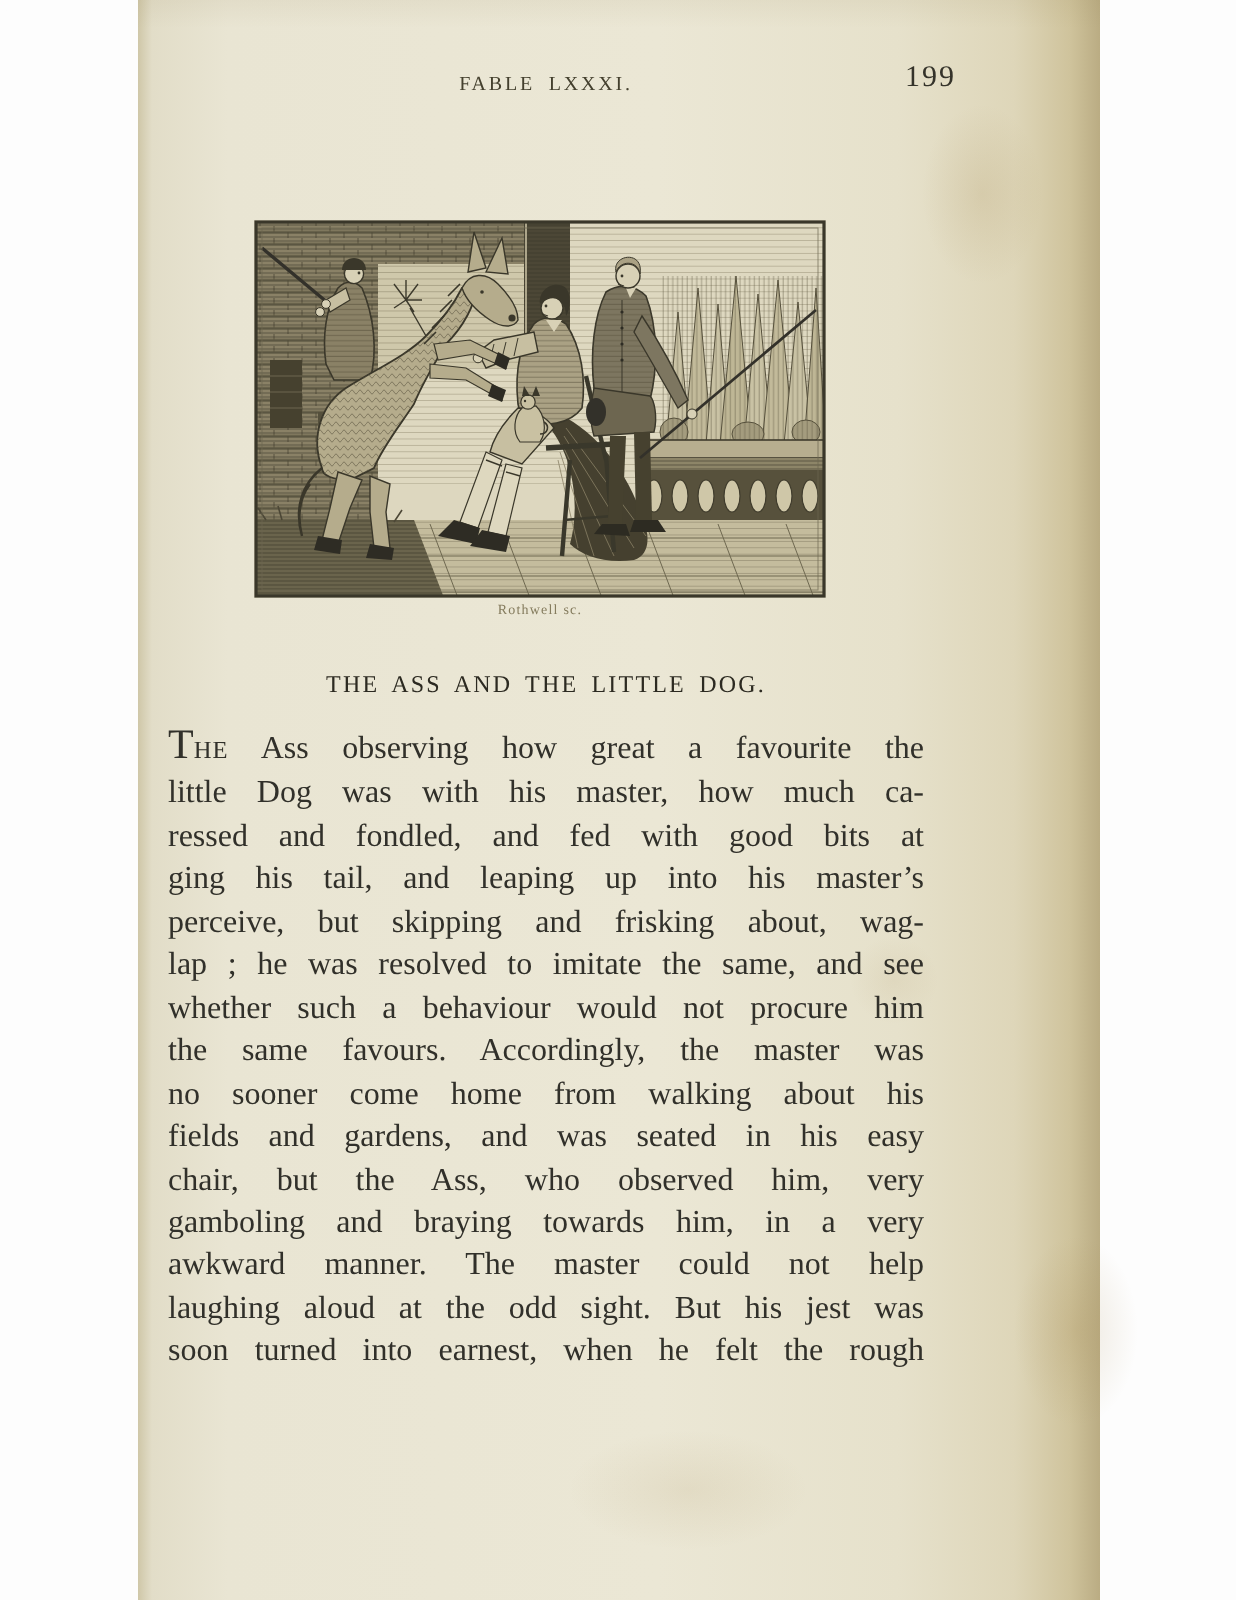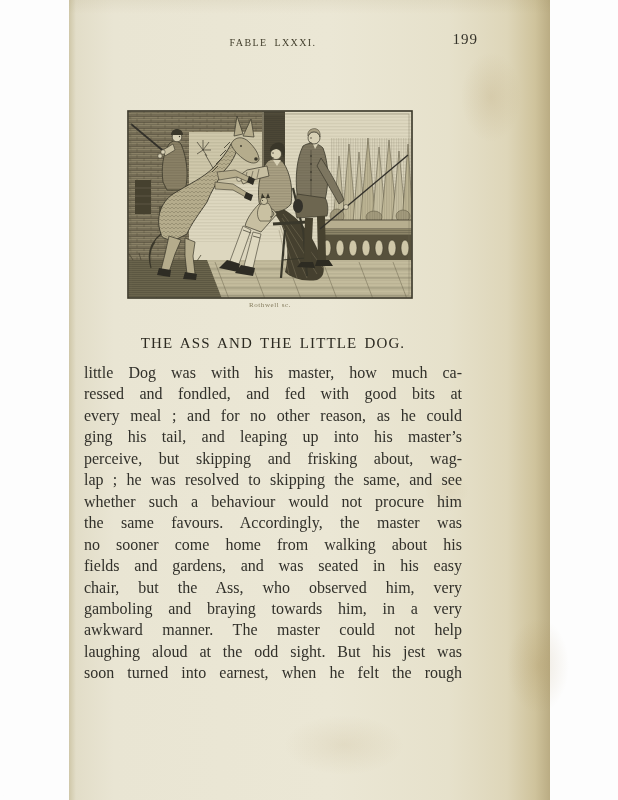--- a/index.html
+++ b/index.html
@@ -31,21 +31,21 @@
   .figure { position:absolute; left:58px; top:110px; width:286px; height:189px; }
   .figure svg { display:block; }
 
   .signature {
     position:absolute; top:301px; left:58px; width:286px; text-align:center;
     font-size:7px; letter-spacing:0.6px; color:#857c5e;
   }
 
   .fable-title {
     position:absolute; top:335px; left:15px; width:378px; text-align:center;
-    font-size:15px; letter-spacing:1.1px; word-spacing:2.5px; color:#2c2a21;
+    font-size:12px; letter-spacing:1.1px; word-spacing:2.5px; color:#2c2a21;
   }
 
   .body {
     position:absolute; top:362px; left:15px; width:378px;
     font-size:16px; line-height:21.45px; color:#31302a;
   }
   .body .line { text-align:justify; text-align-last:justify; white-space:normal; }
   .lead-cap { font-size:21px; }
   .lead-sc  { font-size:12.3px; letter-spacing:0.6px; }
 </style>
@@ -260,26 +260,26 @@
         <rect x="1" y="1" width="284" height="187" fill="none" stroke="#3a372a" stroke-width="1.6"></rect>
         <rect x="4" y="4" width="278" height="181" fill="none" stroke="#6d6750" stroke-width="0.5" opacity="0.7"></rect>
       </svg>
     </div>
 
     <div class="signature">Rothwell sc.</div>
 
     <div class="fable-title">THE ASS AND THE LITTLE DOG.</div>
 
     <div class="body">
+      <div class="line"><span class="lead-cap">T</span><span class="lead-sc">HE</span><span> Ass observing how great a favourite the</span></div>
       <div class="line">little Dog was with his master, how much ca-</div>
       <div class="line">ressed and fondled, and fed with good bits at</div>
-      <div class="line">every meal ; and for no other reason, as he could</div>
       <div class="line">ging his tail, and leaping up into his master’s</div>
       <div class="line">perceive, but skipping and frisking about, wag-</div>
-      <div class="line">lap ; he was resolved to skipping the same, and see</div>
+      <div class="line">lap ; he was resolved to imitate the same, and see</div>
       <div class="line">whether such a behaviour would not procure him</div>
       <div class="line">the same favours. Accordingly, the master was</div>
       <div class="line">no sooner come home from walking about his</div>
       <div class="line">fields and gardens, and was seated in his easy</div>
       <div class="line">chair, but the Ass, who observed him, very</div>
       <div class="line">gamboling and braying towards him, in a very</div>
       <div class="line">awkward manner. The master could not help</div>
       <div class="line">laughing aloud at the odd sight. But his jest was</div>
       <div class="line">soon turned into earnest, when he felt the rough</div>
     </div>

